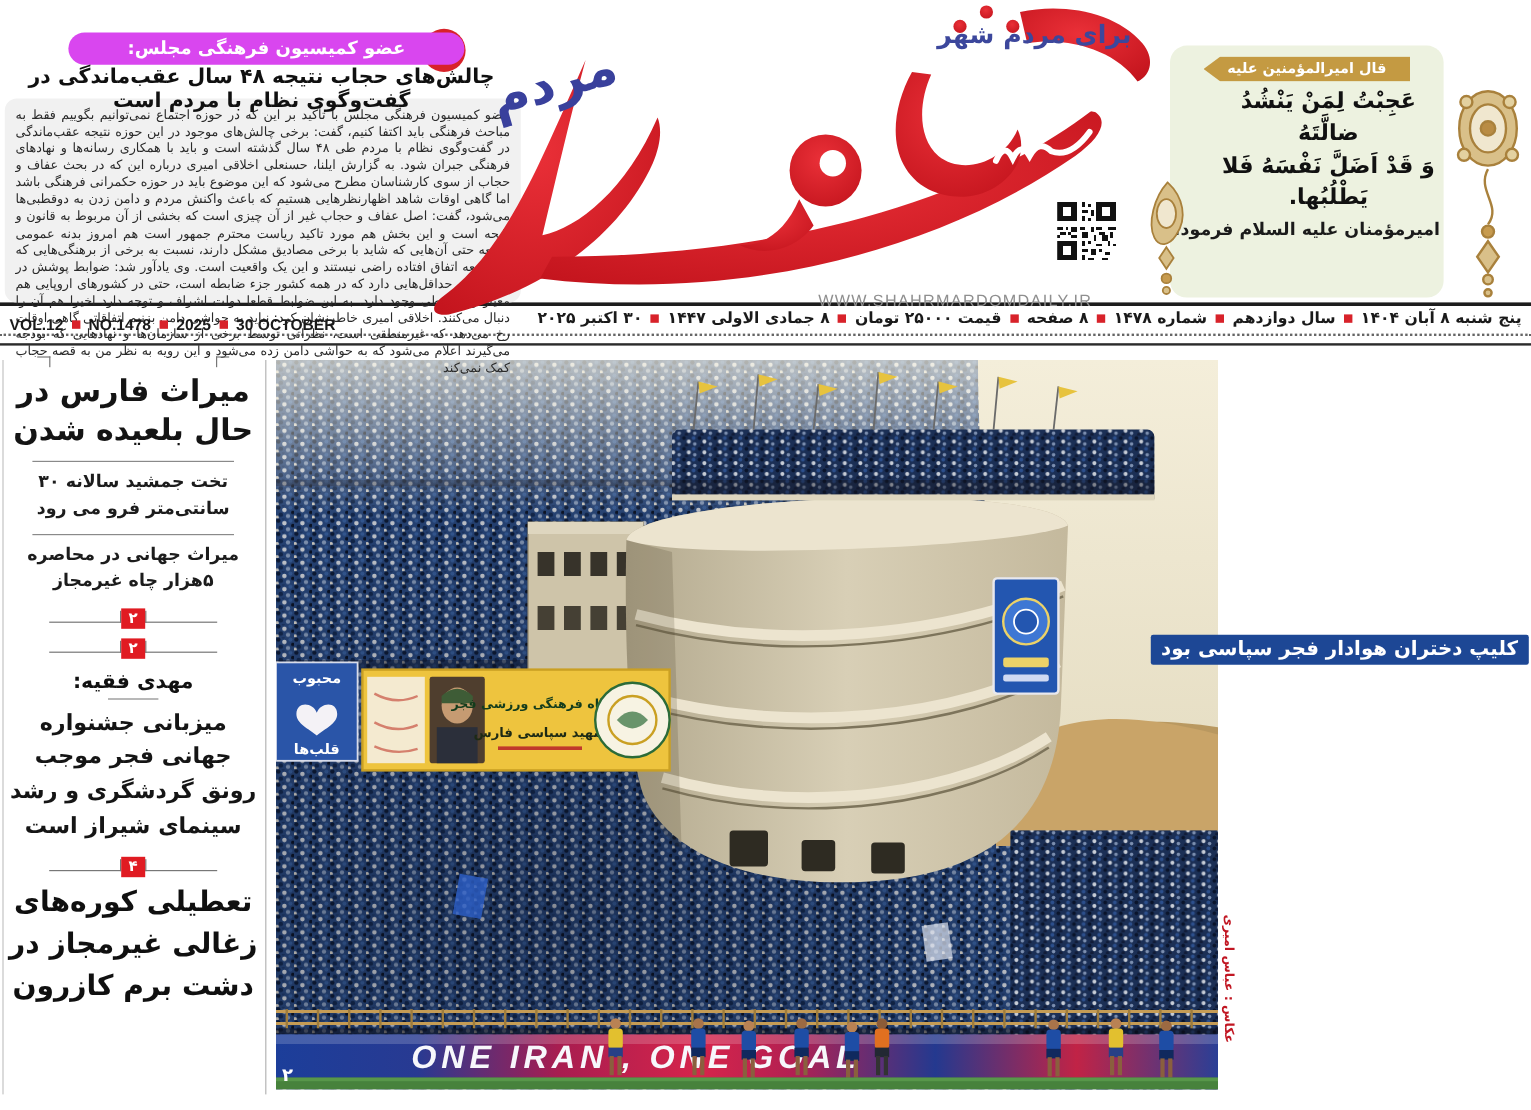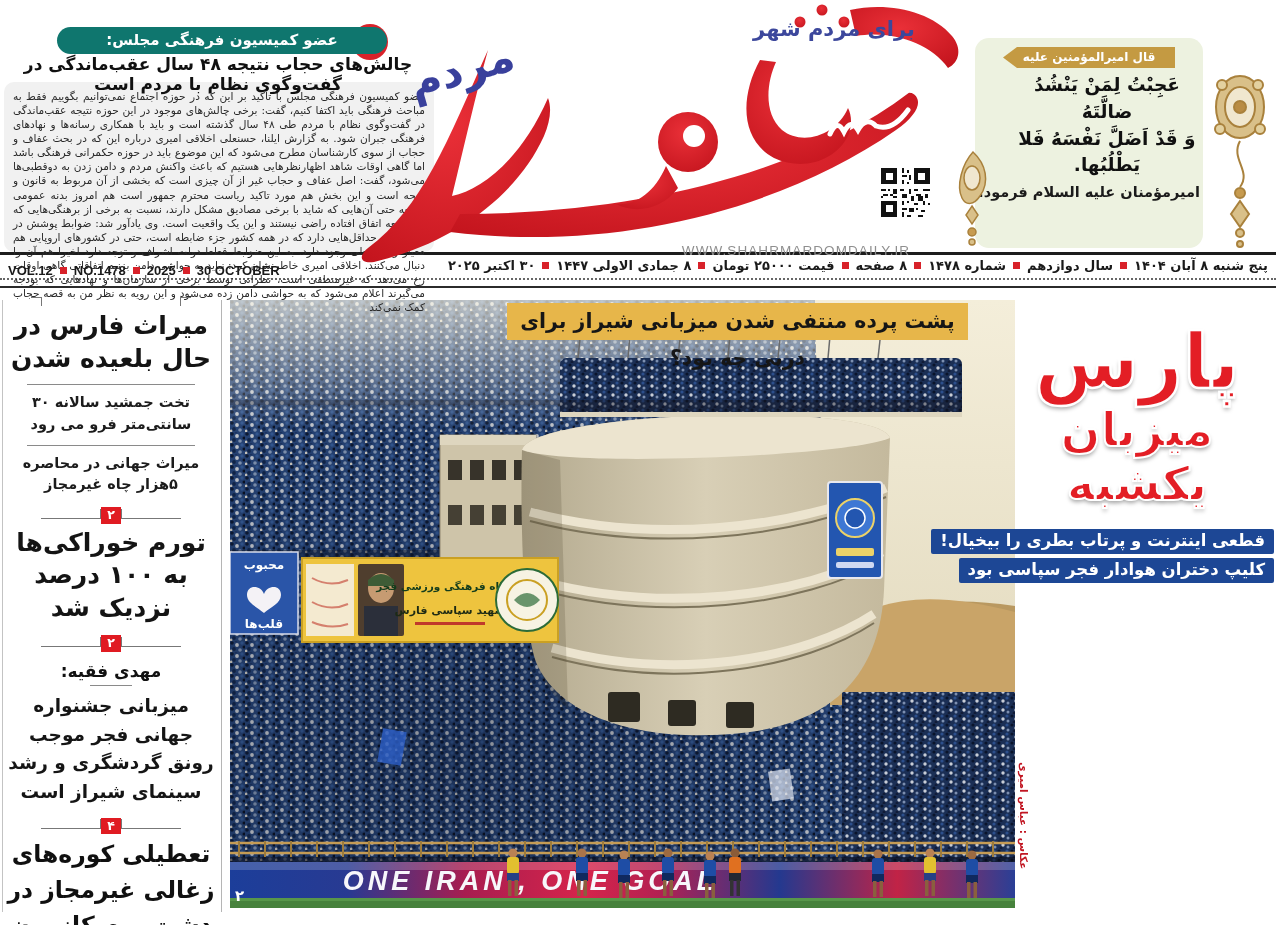--- a/index.html
+++ b/index.html
@@ -1,31 +1,31 @@
 <!DOCTYPE html>
 <html lang="fa"><head>
 <meta charset="utf-8">
 <style>
   html,body{margin:0;padding:0;background:#e9e9e9;}
   .page{position:relative;width:1276px;height:925px;background:#ffffff;overflow:hidden;
         font-family:"DejaVu Sans",sans-serif;margin:0 auto;}
   [dir=rtl]{direction:rtl;}
   
-  .pill-banner{position:absolute;left:57px;top:27px;width:330px;height:27px;background:#0f766e;
+  .pill-banner{position:absolute;left:57px;top:27px;width:330px;height:27px;background:#d946ef;
     border-radius:16px;color:#fff;font-weight:bold;font-size:15px;line-height:27px;text-align:center;z-index:3;}
   .pill-dot{position:absolute;left:352px;top:24px;width:36px;height:36px;background:#d8222a;border-radius:50%;z-index:2;}
   .mast-headline{position:absolute;left:2px;top:54px;width:432px;text-align:center;font-size:17px;
     font-weight:900;color:#101010;z-index:3;}
   .mast-body{position:absolute;left:4px;top:82px;width:412px;height:156px;background:#f1f1f1;border-radius:10px;
     padding:7px 9px;font-size:10.6px;line-height:1.33;color:#2a2a2a;text-align:justify;z-index:2;}
   
   .logo-svg{position:absolute;left:330px;top:0;width:640px;height:270px;z-index:4;pointer-events:none;}
   .logo-sub{position:absolute;left:408px;top:44px;font-size:43px;font-weight:bold;color:#39409c;
     transform:rotate(-16deg);z-index:5;}
-  .tagline{position:absolute;left:730px;top:17px;width:208px;text-align:center;font-size:21px;
+  .tagline{position:absolute;left:758px;top:17px;width:208px;text-align:center;font-size:21px;
     font-weight:bold;color:#3c479c;z-index:5;}
   .qr{position:absolute;left:881px;top:168px;width:49px;height:49px;z-index:6;background:#fff;}
   .website{position:absolute;left:676px;top:243px;width:240px;text-align:center;font-size:13.5px;
     color:#8f8f8f;letter-spacing:.08em;z-index:6;font-family:"Liberation Sans",sans-serif;}
   
   .quote-box{position:absolute;left:975px;top:38px;width:228px;height:210px;background:#edf2e0;
     border-radius:14px;z-index:2;text-align:center;}
   .quote-ribbon{margin:9px auto 4px;width:172px;height:21px;background:#c49a42;color:#fff;font-size:12px;
     font-weight:bold;line-height:21px;clip-path:polygon(0 50%,14px 0,100% 0,100% 100%,14px 100%);}
   .quote-arabic{font-size:18.5px;font-weight:bold;color:#111;line-height:1.45;margin-left:36px;}
@@ -200,21 +200,20 @@
     <div class="s-title-xl">میراث فارس در حال بلعیده شدن</div>
     <div class="s-div"></div>
     <div class="s-sub">تخت جمشید سالانه ۳۰ سانتی‌متر فرو می رود</div>
     <div class="s-div"></div>
     <div class="s-sub">میراث جهانی در محاصره ۵هزار چاه غیرمجاز</div>
     <div class="pagebadge">
       <span class="hook l"></span>
         <span class="num">۲</span>
         <span class="hook r"></span>
     </div>
-    <div class="s-title-xl" style="margin-top:6px;">تورم خوراکی‌ها به ۱۰۰ درصد نزدیک شد</div>
     <div class="pagebadge">
       <span class="hook l"></span>
         <span class="num">۲</span>
         <span class="hook r"></span>
     </div>
     <div class="s-byline">مهدی فقیه:</div>
     <div class="s-div mini"></div>
     <div class="s-title-md">میزبانی جشنواره جهانی فجر موجب رونق گردشگری و رشد سینمای شیراز است</div>
     <div class="pagebadge">
       <span class="hook l"></span>
@@ -487,24 +486,18 @@
             <rect x="1.5" y="580" width="3.5" height="16" fill="#8a5f3e"></rect>
           </g>
       </g>
 
       <rect x="0" y="598" width="785" height="10" fill="#47823c"></rect>
       <rect x="0" y="598" width="785" height="3" fill="#58974a"></rect>
       <text x="5" y="601" font-size="15" font-weight="bold" fill="#ffffff" font-family="DejaVu Sans">۲</text>
     </svg>
   </div>
 
-  <div class="kicker" dir="rtl">پشت پرده منتفی شدن میزبانی شیراز برای دربی چه بود؟</div>
-  <div class="headline" dir="rtl">
-    <div class="l1">پارس</div>
-    <div class="l2">میزبان یکشبه</div>
-  </div>
   <div class="subheads">
-    <div>قطعی اینترنت و پرتاب بطری را بیخیال!</div>
     <div>کلیپ دختران هوادار فجر سپاسی بود</div>
   </div>
   <div class="credit">عکاس : عباس امیری</div>
 
 </div>
 
 </body></html>

